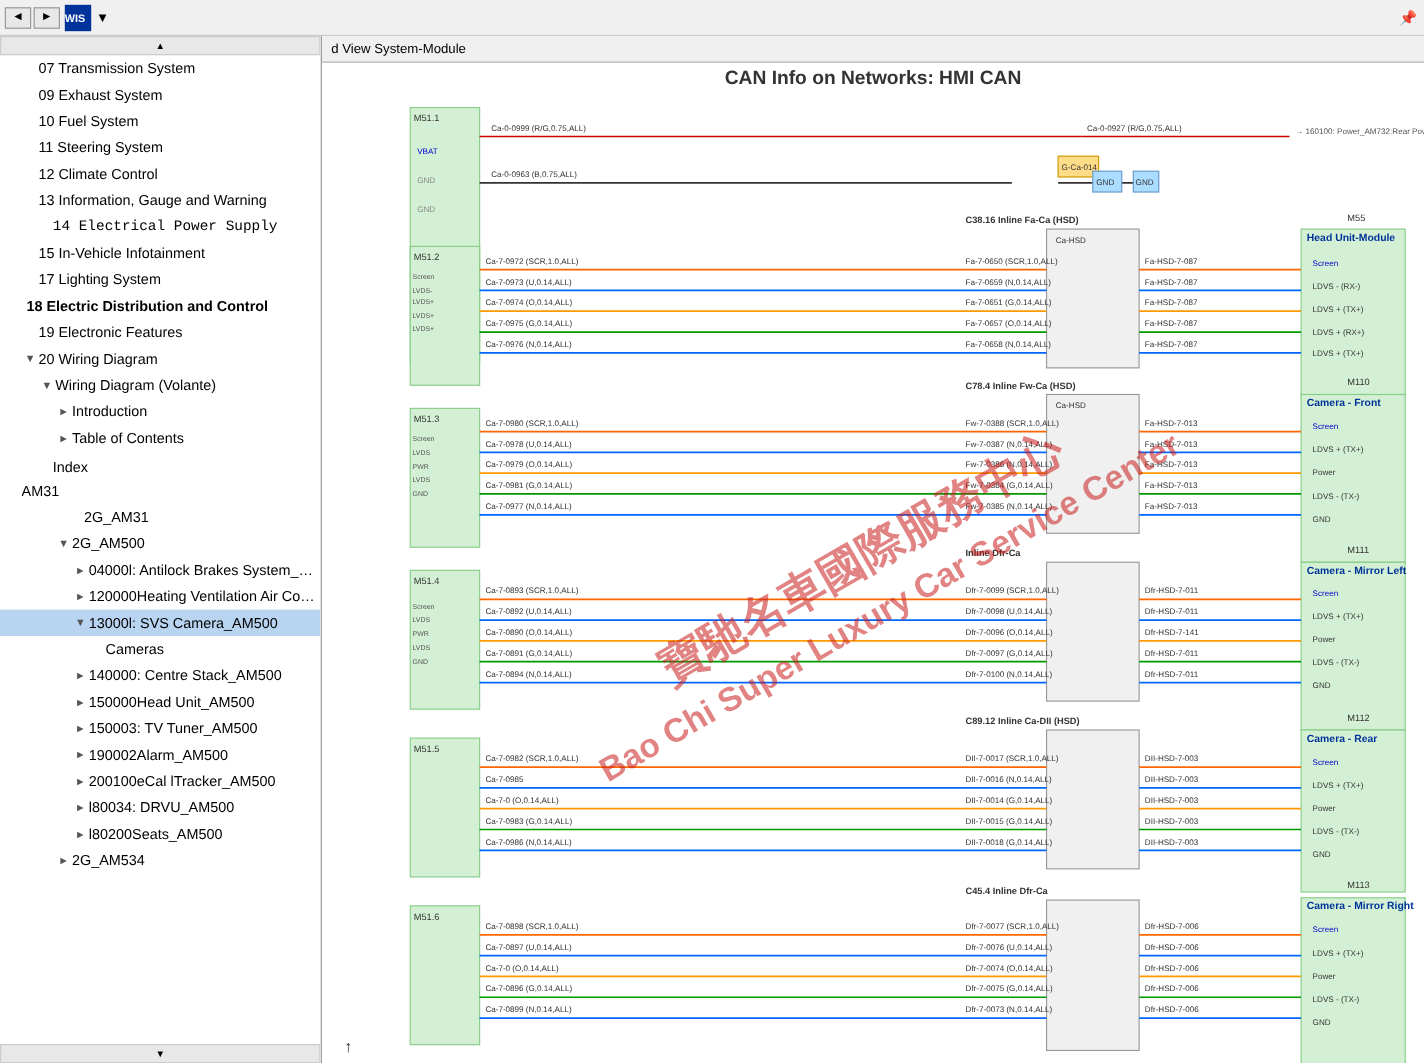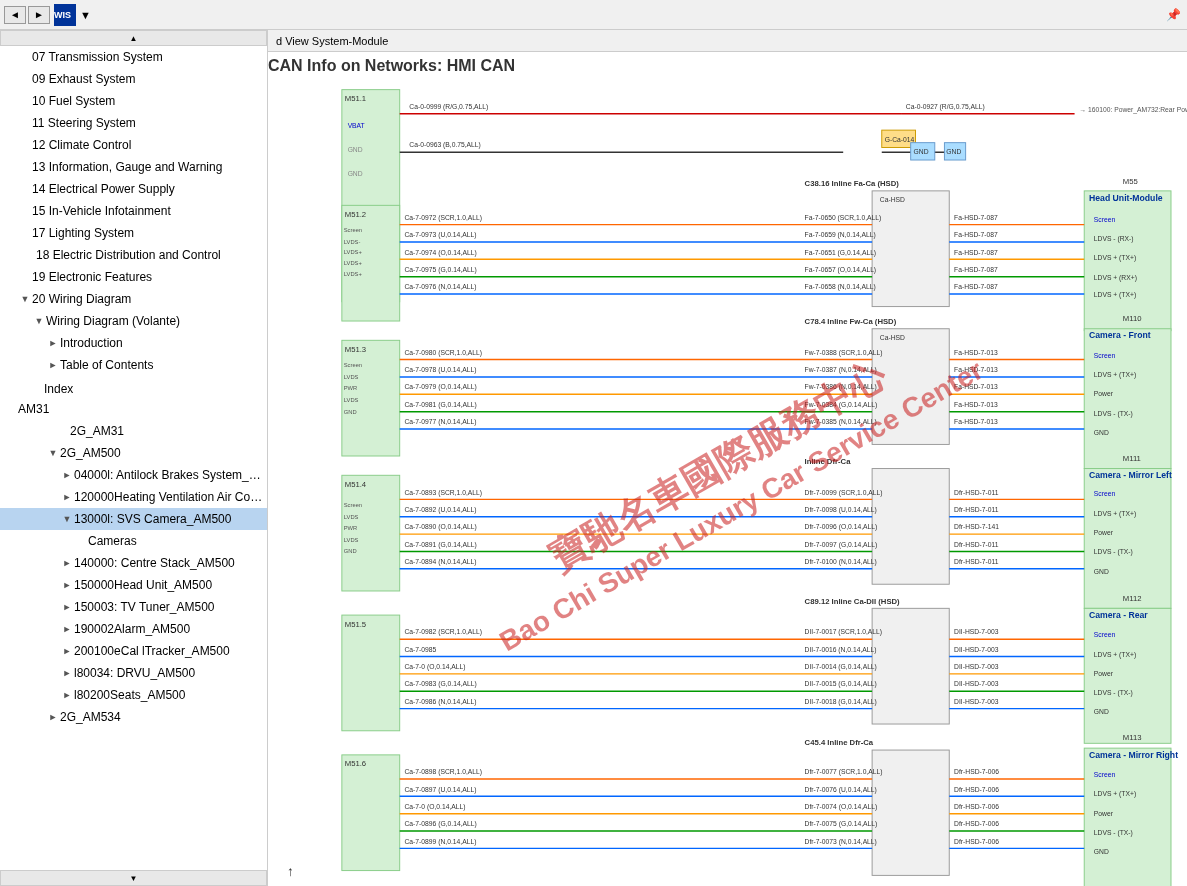--- a/index.html
+++ b/index.html
@@ -191,33 +191,33 @@
           <span class="label">11 Steering System</span>
         </div>
         <div class="tree-item" style="padding-left: 18px;">
           <span style="width: 14px; display: inline-block;"></span>
           <span class="label">12 Climate Control</span>
         </div>
         <div class="tree-item" style="padding-left: 18px;">
           <span style="width: 14px; display: inline-block;"></span>
           <span class="label">13 Information, Gauge and Warning</span>
         </div>
-        <div class="tree-item" style="padding-left: 18px;">
+        <div class="tree-item" style="padding-left: 30px; font-family: Liberation Mono, monospace;">
           <span style="width: 14px; display: inline-block;"></span>
           <span class="label">14 Electrical Power Supply</span>
         </div>
         <div class="tree-item" style="padding-left: 18px;">
           <span style="width: 14px; display: inline-block;"></span>
           <span class="label">15 In-Vehicle Infotainment</span>
         </div>
         <div class="tree-item" style="padding-left: 18px;">
           <span style="width: 14px; display: inline-block;"></span>
           <span class="label">17 Lighting System</span>
         </div>
-        <div class="tree-item" style="padding-left: 22px;">
+        <div class="tree-item" style="padding-left: 8px; font-weight: bold;">
           <span style="width: 14px; display: inline-block;"></span>
           <span class="label">18 Electric Distribution and Control</span>
         </div>
         <div class="tree-item" style="padding-left: 18px;">
           <span style="width: 14px; display: inline-block;"></span>
           <span class="label">19 Electronic Features</span>
         </div>
         <div class="tree-item" style="padding-left: 18px;">
           <span class="arrow">▼</span>
           <span class="label">20 Wiring Diagram</span>
@@ -300,21 +300,21 @@
         </div>
       </div>
     <div class="sidebar-arrow">▼</div>
   </div>
 
   <div class="diagram-area">
 
     <div style="position:absolute;top:0;left:0;right:0;height:22px;background:#f0f0f0;border-bottom:1px solid #ccc;display:flex;align-items:center;padding:0 8px;font-size:11px;z-index:20;">
       <span>d View System-Module</span>
     </div>
-    <div style="position:absolute;top:22px;left:0;right:0;height:28px;display:flex;align-items:center;justify-content:flex-start;font-size:16px;font-weight:bold;color:#333;background:#fff;z-index:10;">
+    <div style="position:absolute;top:22px;left:0;right:0;height:28px;display:flex;align-items:center;justify-content:center;font-size:16px;font-weight:bold;color:#333;background:#fff;z-index:10;">
       <span>CAN Info on Networks: HMI CAN</span>
     </div>
 
     <div class="diagram-content" style="top:50px;">
       <svg width="100%" height="100%" viewBox="0 0 920 836" style="background:#fff;">
 
         <rect x="60" y="10" width="60" height="220" fill="#d4f0d4" stroke="#88cc88" stroke-width="1"></rect>
         <text x="63" y="22" font-size="8" fill="#333">M51.1</text>
 
         <rect x="60" y="130" width="60" height="120" fill="#d4f0d4" stroke="#88cc88" stroke-width="1"></rect>

